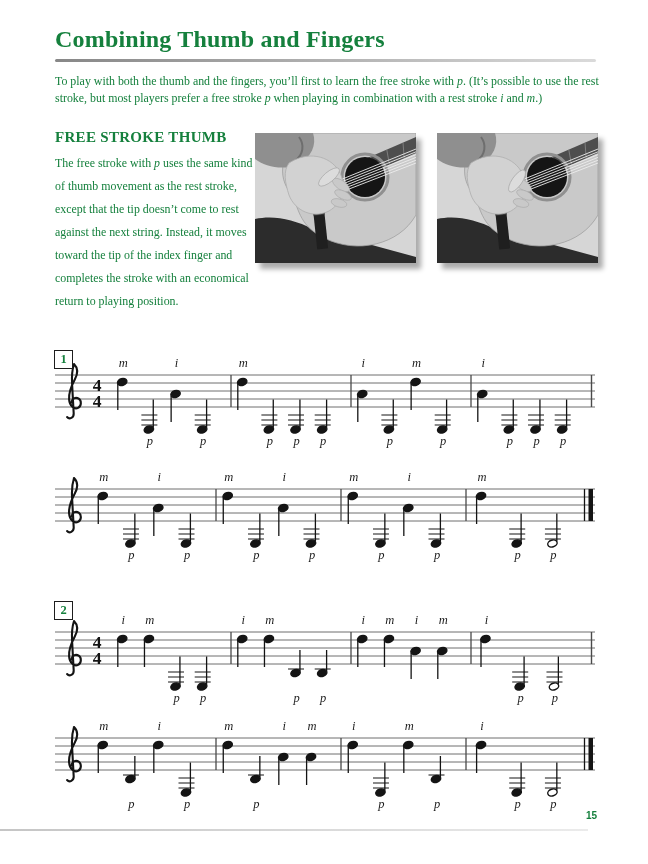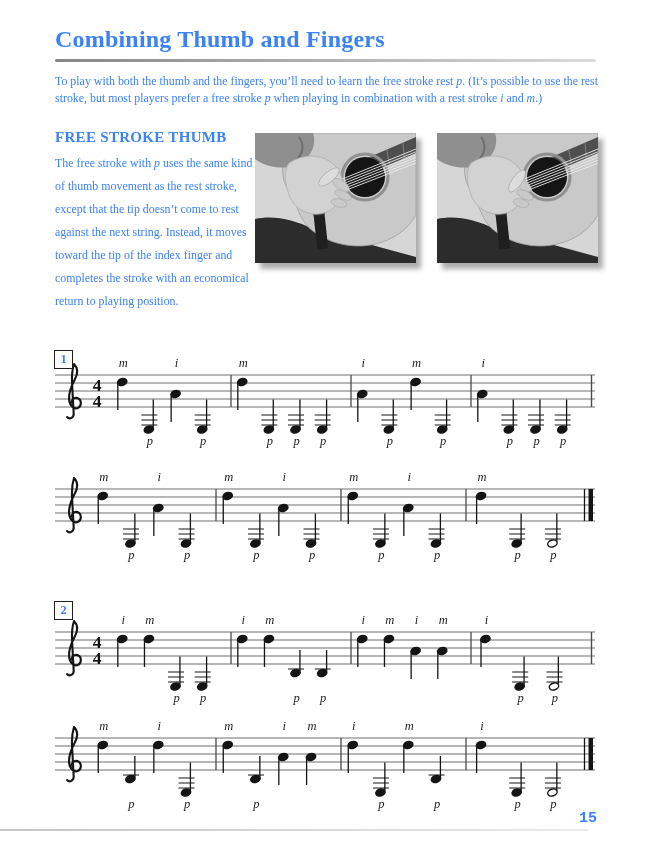--- a/index.html
+++ b/index.html
@@ -1,53 +1,53 @@
 <!DOCTYPE html>
 <html><head>
 <meta charset="utf-8">
 <style>
   html,body { margin:0; padding:0; background:#ffffff; }
   .page {
     position:relative; width:648px; height:864px; background:#ffffff;
-    font-family:"Liberation Serif", serif; color:#3b82f6; overflow:hidden;
+    font-family:"Liberation Serif", serif; color:#15803d; overflow:hidden;
   }
   .abs { position:absolute; }
   #page-title { left:55px; top:26px; font-size:24px; font-weight:bold; letter-spacing:0.2px; }
   #title-rule { left:55px; top:59px; width:541px; height:3px;
     background:linear-gradient(to right,#878787,#b5b5b5 55%,#dadada); border-radius:2px; }
   .body-text { font-size:11.9px; line-height:17px; }
   #intro-paragraph { left:55px; top:73px; width:546px; }
   #section-heading { left:55px; top:129px; font-size:15px; font-weight:bold; letter-spacing:0.3px; }
   #section-body { left:55px; top:152px; width:201px; line-height:23px; }
   #exercise-intro { left:55px; top:292px; width:549px; }
   .photo { width:161px; height:130px; box-shadow:5px 6px 5px rgba(0,0,0,0.33); background:#d6d6d6; }
   #guitar-photo-1 { left:255px; top:133px; }
   #guitar-photo-2 { left:437px; top:133px; }
   .exnum { width:17px; height:17px; border:1.6px solid #1d1d1d; background:#fff;
     font-size:12.5px; font-weight:bold; text-align:center; line-height:17px; z-index:3; }
   #exercise-1-number { left:54px; top:350px; }
   #exercise-2-number { left:54px; top:601px; }
   .system { left:55px; width:540px; height:108px; }
   #system-1-1 { top:347px; } #system-1-2 { top:461px; }
   #system-2-1 { top:604px; } #system-2-2 { top:710px; }
-  #page-number { right:51px; top:810px; font-family:Liberation Mono, monospace;
-    font-size:15px; font-weight:bold; }
+  #page-number { right:51px; top:810px; font-family:Liberation Sans, sans-serif;
+    font-size:10px; font-weight:bold; }
   #bottom-rule { left:0; top:829px; width:588px; height:2px;
     background:linear-gradient(to right,#c5c5c5,#ebebeb); }
   i { font-style:italic; }
 </style>
 </head>
 <body>
 
 <div class="page">
 
   <div class="abs" id="page-title">Combining Thumb and Fingers</div>
   <div class="abs" id="title-rule"></div>
 
-  <div class="abs body-text" id="intro-paragraph"><span>To play with both the thumb and the fingers, you’ll need to learn the free stroke rest </span><i>p</i><span>. (It’s possible to use the rest stroke, but most players prefer a free stroke </span><i>p</i><span> when playing in combination with a rest stroke </span><i>i</i><span> and </span><i>m</i><span>.)</span></div>
+  <div class="abs body-text" id="intro-paragraph"><span>To play with both the thumb and the fingers, you’ll first to learn the free stroke with </span><i>p</i><span>. (It’s possible to use the rest stroke, but most players prefer a free stroke </span><i>p</i><span> when playing in combination with a rest stroke </span><i>i</i><span> and </span><i>m</i><span>.)</span></div>
 
   <div class="abs" id="section-heading">FREE STROKE THUMB</div>
 
   <div class="abs body-text" id="section-body"><span>The free stroke with </span><i>p</i><span> uses the same kind of thumb movement as the rest stroke, except that the tip doesn’t come to rest against the next string. Instead, it moves toward the tip of the index finger and completes the stroke with an economical return to playing position.</span></div>
 
   <svg class="abs photo" id="guitar-photo-1" aria-label="Close-up photo of right hand playing a thumb free stroke on a classical guitar (first position)" viewBox="0 0 161 130">
       <rect x="0" y="0" width="161" height="130" fill="#d6d6d6"></rect>
       <path d="M0,86 C18,82 38,86 58,96 L161,124 L161,130 L0,130 Z" fill="#2c2c2c"></path>
       <path d="M52,0 C30,12 20,38 34,58 C44,72 42,88 62,101 C95,122 138,114 157,88 L161,82 L161,0 Z" fill="#c9c9c9" stroke="#a0a0a0" stroke-width="0.8"></path>
       <path d="M96,32 L161,4 L161,20 L102,46 Z" fill="#4e4e4e"></path>

